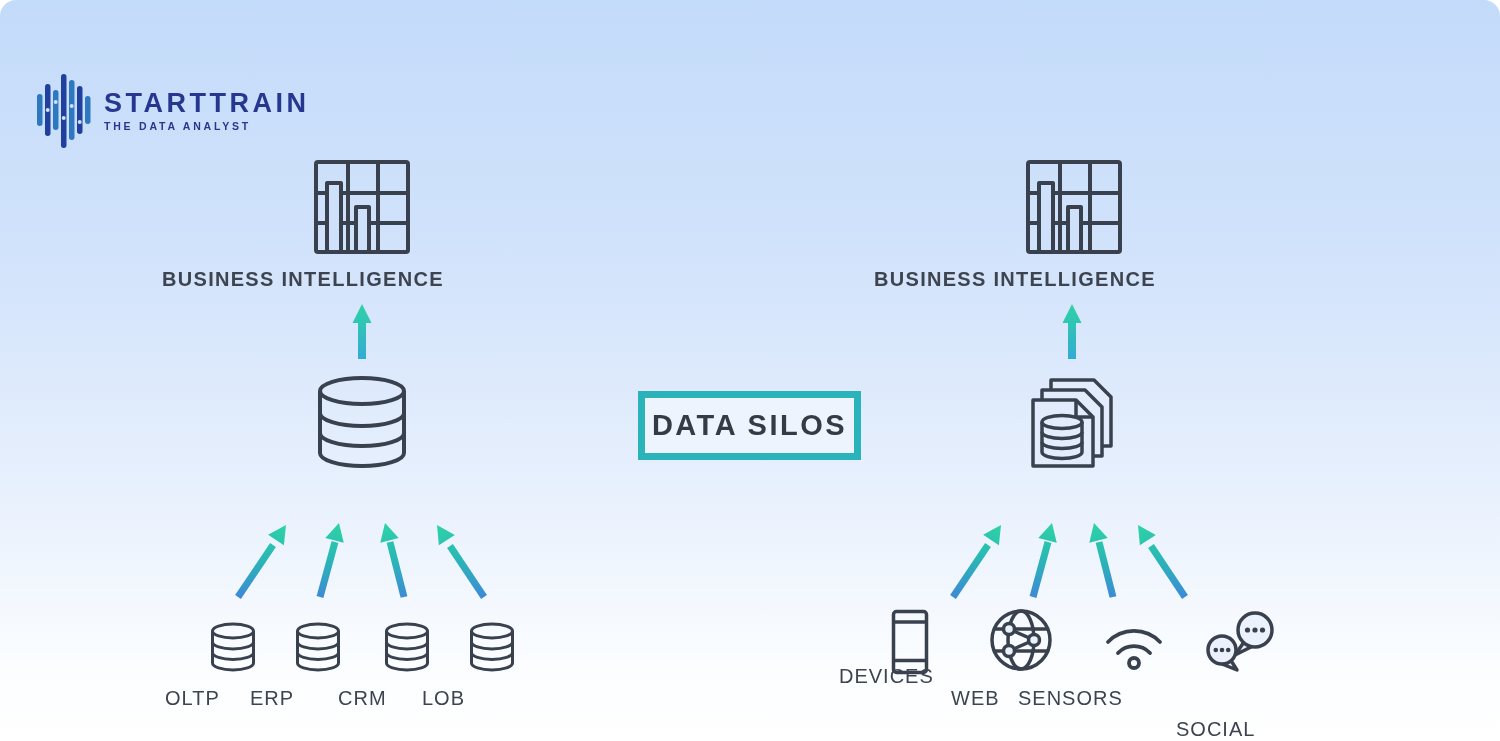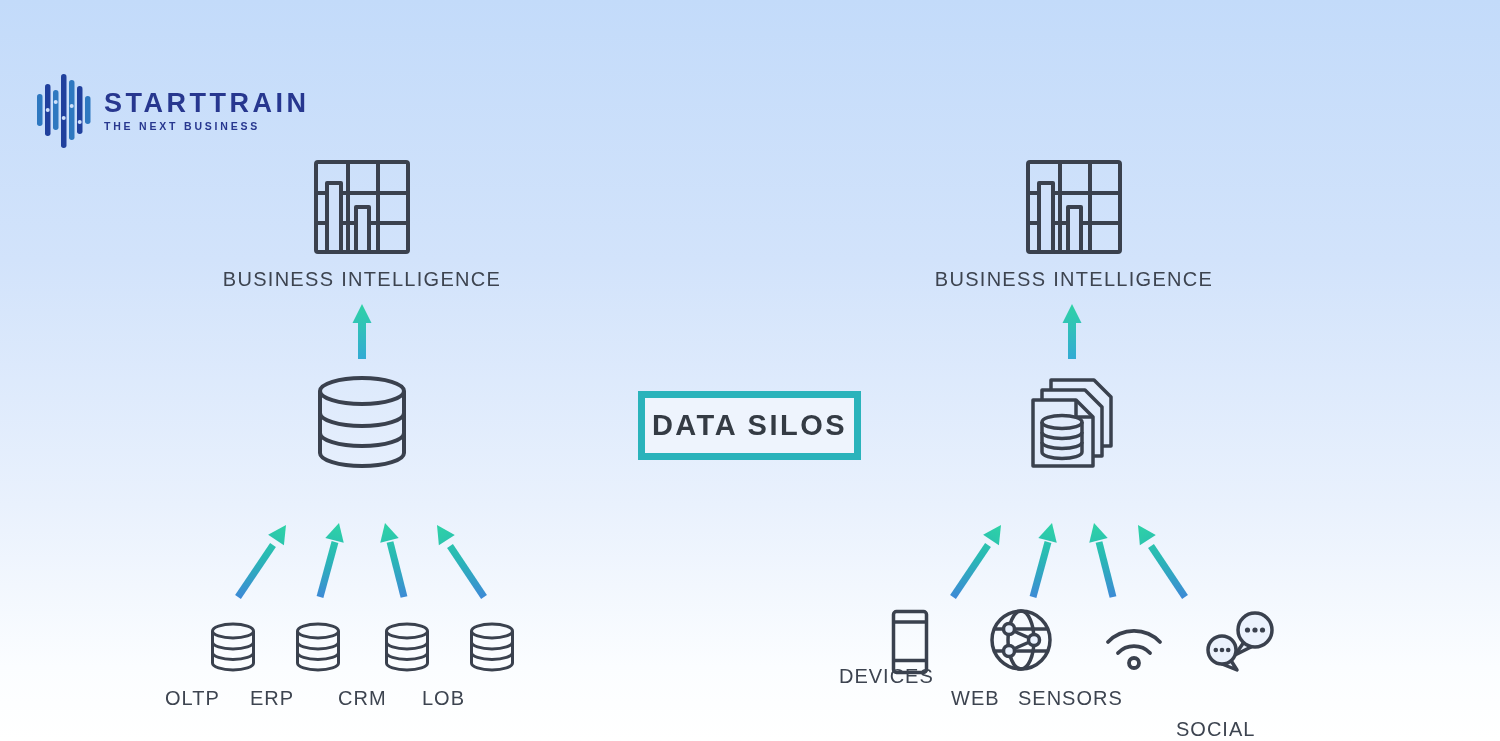--- a/index.html
+++ b/index.html
@@ -1,24 +1,25 @@
 <!DOCTYPE html>
 <html><head>
 <meta charset="utf-8">
 <style>
   html,body{margin:0;padding:0;}
   body{font-family:"Liberation Sans", sans-serif;}
   .stage{
     position:relative;width:1500px;height:741px;overflow:hidden;
     background:linear-gradient(180deg,#c3dbfa 0%,#d2e3fb 35%,#e9f1fd 68%,#fbfdff 90%,#ffffff 100%);
+    border-radius:16px;
   }
   .abs{position:absolute;}
   .col-label{
-    position:absolute;width:400px;text-align:center;
-    font-size:20px;font-weight:400;letter-spacing:1.3px;color:#3d4450;
+    position:absolute;width:400px;
+    font-size:20px;font-weight:700;letter-spacing:1.3px;color:#3d4450;
   }
   .src-label{
     position:absolute;width:140px;text-align:left;
     font-size:20px;font-weight:400;letter-spacing:1px;color:#3d4450;
   }
   .logo{position:absolute;left:35px;top:72px;display:flex;align-items:center;gap:9px;}
   .logo-text .t1{font-size:27px;font-weight:700;letter-spacing:3.5px;color:#27378f;line-height:1;}
   .logo-text .t2{font-size:10.5px;font-weight:600;letter-spacing:2.8px;color:#27378f;margin-top:3px;}
   .silo-box{
     position:absolute;left:638px;top:391px;width:223px;height:69px;box-sizing:border-box;
@@ -44,21 +45,21 @@
         <rect x="50" y="24" width="5.5" height="28" rx="2.7" fill="#2e78c0"></rect>
         <circle cx="12.7" cy="38" r="2" fill="#cfe0fa"></circle>
         <circle cx="20.7" cy="30" r="2" fill="#cfe0fa"></circle>
         <circle cx="28.7" cy="46" r="2" fill="#cfe0fa"></circle>
         <circle cx="36.7" cy="34" r="2" fill="#cfe0fa"></circle>
         <circle cx="44.7" cy="50" r="2" fill="#cfe0fa"></circle>
       </g>
     </svg>
     <div class="logo-text">
       <div class="t1">STARTTRAIN</div>
-      <div class="t2">THE NEXT BUSINESS</div>
+      <div class="t2">THE DATA ANALYST</div>
     </div>
   </div>
 
   <div class="silo-box">
     <span>DATA SILOS</span>
   </div>
 
   <svg class="abs" style="left:314px;top:160px" width="96" height="94" viewBox="0 0 96 94">
     <g fill="none" stroke="#3a414e" stroke-width="4" stroke-linejoin="round">
       <rect x="2" y="2" width="92" height="90" rx="2"></rect>

